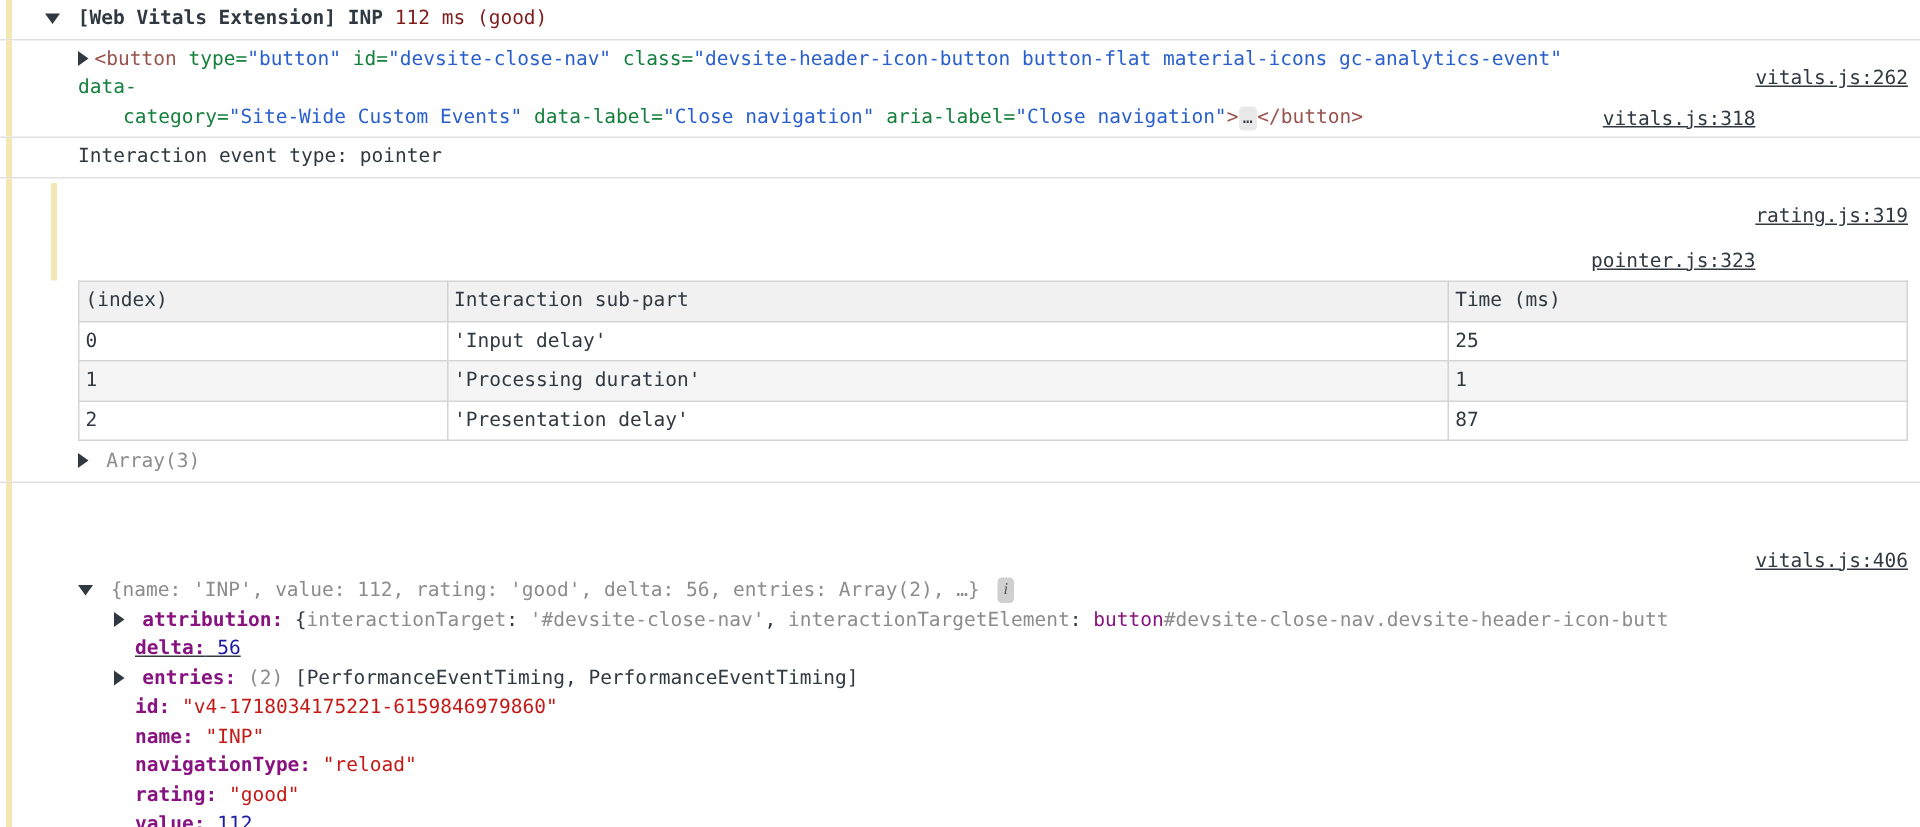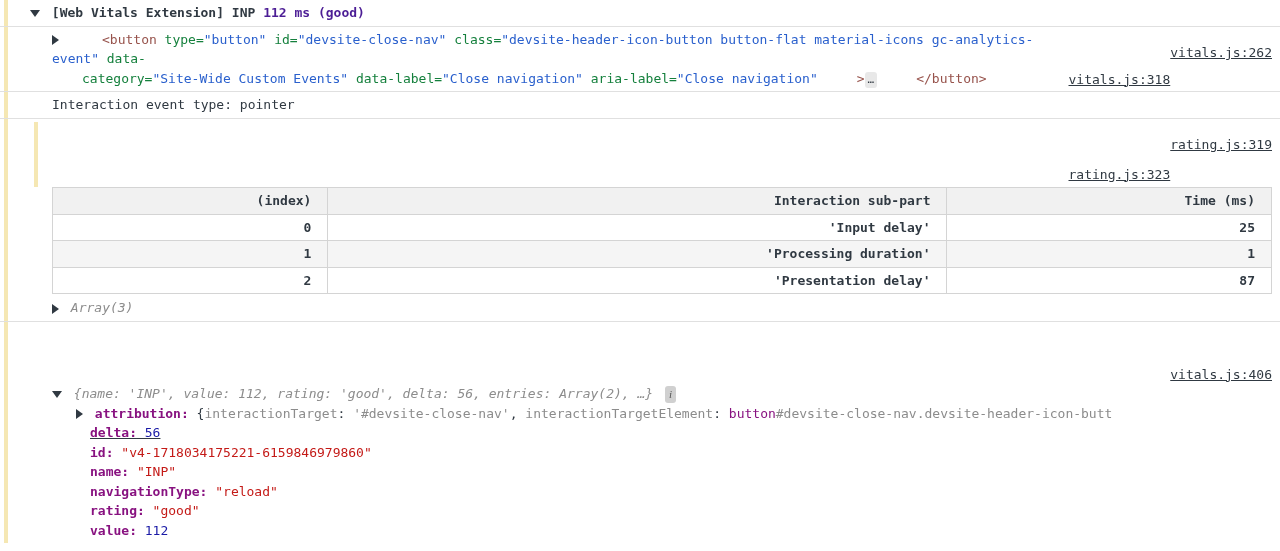--- a/index.html
+++ b/index.html
@@ -48,40 +48,40 @@
       border-left: 5px solid transparent;
       border-right: 5px solid transparent;
       border-top: 7px solid #303942;
     }
     .triangle-right {
       border-top: 5px solid transparent;
       border-bottom: 5px solid transparent;
       border-left: 7px solid #303942;
     }
     .bold { font-weight: bold; }
-    .green { color: #4c1d95; font-weight: bold; }
+    .green { color: #7f1d1d; font-weight: normal; }
     .maroon { color: #881280; }
-    .tag-brown { color: #97534c; margin-left: 39px; }
+    .tag-brown { color: #97534c; }
     .attr-name { color: #15803d; }
     .attr-val { color: #2a60cd; }
     .grey-text { color: #8c8c8c; }
-    .italic { font-style: italic; }
+    .italic { }
     .str-red { color: #c41a17; }
     .num-blue { color: #1a1aa6; }
     .table {
       margin: 0 0 4px 22px;
       border: 1px solid #ccc;
       border-collapse: collapse;
       width: calc(100% - 22px);
     }
     .table th, .table td {
-      padding: 3px 16px;
-      text-align: right;
+      padding: 3px 4px;
+      text-align: left;
       border: 1px solid #d4d4d4;
-      font-weight: bold;
+      font-weight: normal;
     }
     .table thead tr {
       background: #f1f1f1;
     }
     .table tbody tr:nth-child(even) {
       background: #f5f5f5;
     }
     .obj-line {
       padding-left: 22px;
     }
@@ -148,21 +148,21 @@
   </div>
 </div>
 
 <div class="console-row">
   <a class="source-link">rating.js:319</a>
   <div class="obj-line">Interaction event type: pointer</div>
 </div>
 
 <div class="console-row">
   <div class="source-only" style="padding-left:0;">
-    <a class="source-link">rating.js:323</a>
+    <a class="source-link">pointer.js:323</a>
     <div style="clear:both;"></div>
   </div>
   <table class="table">
     <thead>
       <tr>
         <th>(index)</th>
         <th>Interaction sub-part</th>
         <th>Time (ms)</th>
       </tr>
     </thead>
@@ -200,20 +200,24 @@
     </span>
     <span class="info-badge">i</span>
   </div>
   <div class="obj-prop">
     <span class="triangle triangle-right"></span>
     <span class="maroon bold">attribution:</span><span> {</span><span class="grey-text">interactionTarget</span><span>: </span><span class="grey-text">'#devsite-close-nav'</span><span>, </span><span class="grey-text">interactionTargetElement</span><span>: </span><span class="maroon">button</span><span class="grey-text">#devsite-close-nav.devsite-header-icon-butt</span>
   </div>
   <div class="obj-prop" style="padding-left:60px;text-decoration:underline;">
     <span class="maroon bold">delta:</span><span class="num-blue"> 56</span>
   </div>
+  <div class="obj-prop">
+    <span class="triangle triangle-right"></span>
+    <span class="maroon bold">entries:</span><span class="grey-text"> (2)</span><span> [PerformanceEventTiming, PerformanceEventTiming]</span>
+  </div>
   <div class="obj-prop" style="padding-left:60px;">
     <span class="maroon bold">id:</span><span class="str-red"> "v4-1718034175221-6159846979860"</span>
   </div>
   <div class="obj-prop" style="padding-left:60px;">
     <span class="maroon bold">name:</span><span class="str-red"> "INP"</span>
   </div>
   <div class="obj-prop" style="padding-left:60px;">
     <span class="maroon bold">navigationType:</span><span class="str-red"> "reload"</span>
   </div>
   <div class="obj-prop" style="padding-left:60px;">

